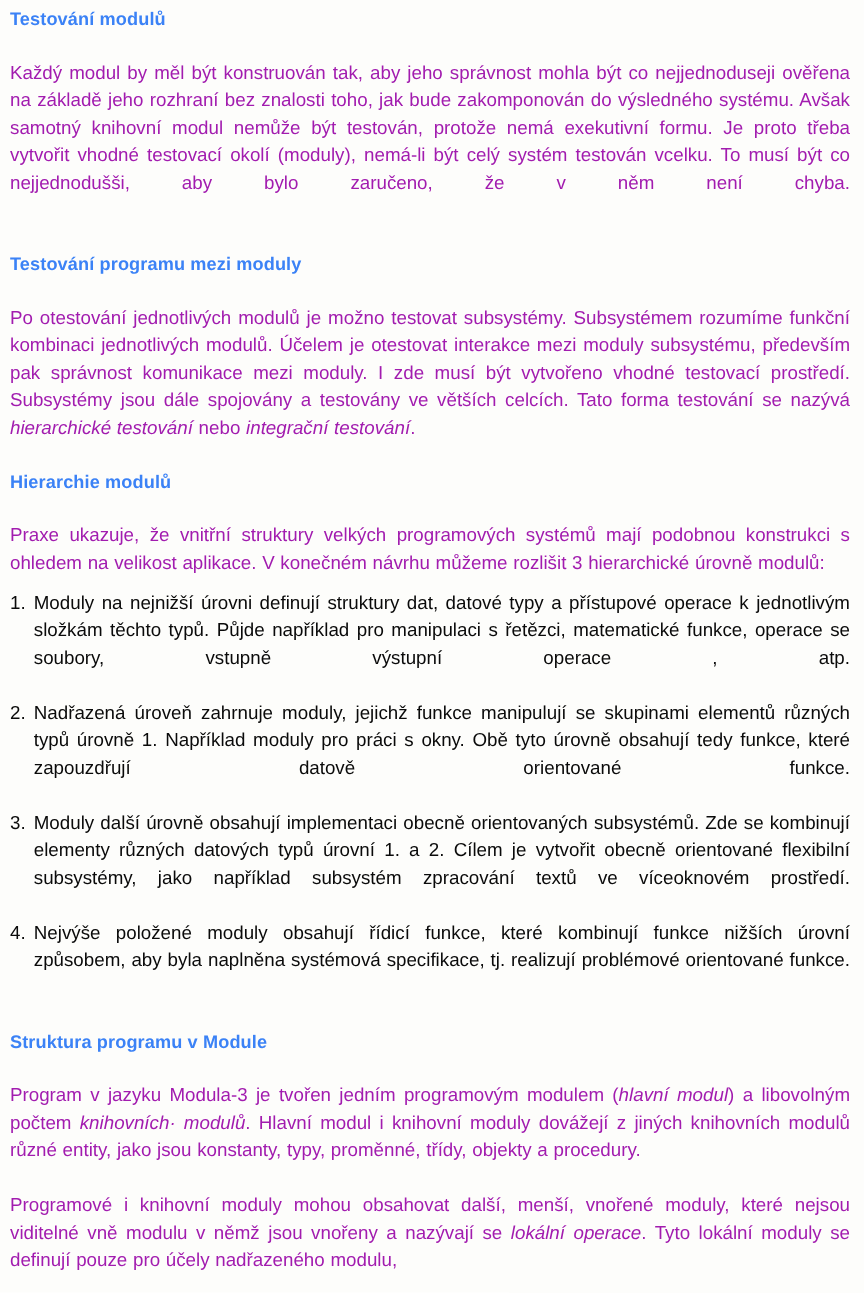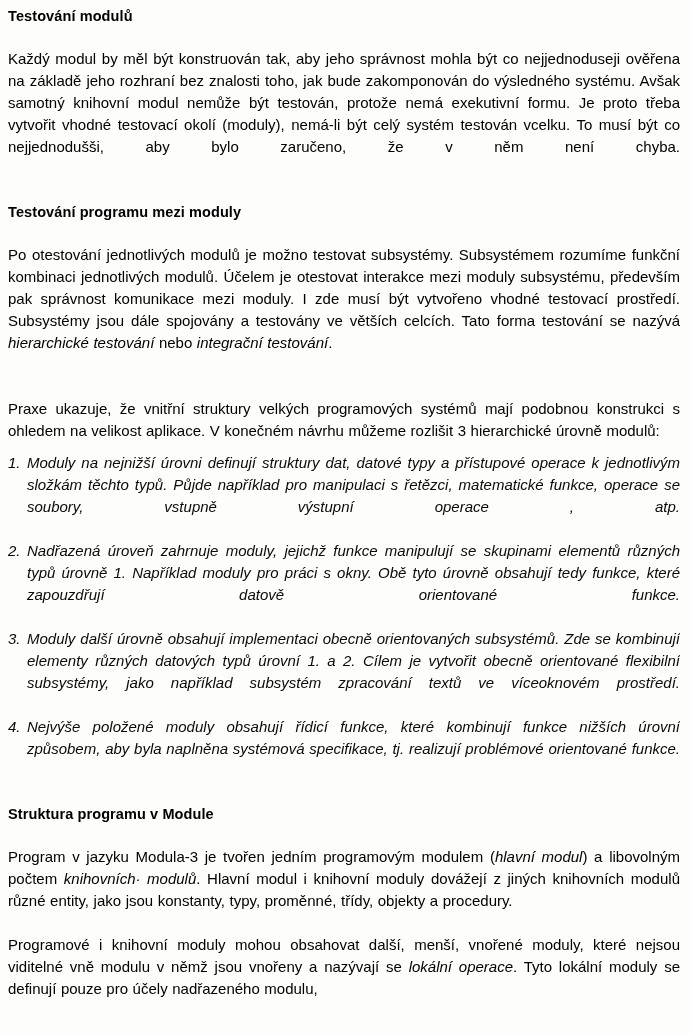--- a/index.html
+++ b/index.html
@@ -29,30 +29,30 @@
     top: 6px;
     width: 672px;
   }
   h2.heading {
     font-size: 14.5px;
     font-weight: bold;
     line-height: 20px;
     margin: 0;
     padding: 0;
     letter-spacing: 0.1px;
-    color: #000000;
+    color: #3b82f6;
   }
   p.para {
     font-size: 15px;
     line-height: 22px;
     margin: 0;
     padding: 0;
     text-align: justify;
     text-justify: inter-word;
-    color: #000000;
+    color: #a21caf;
     word-spacing: 0.4px;
   }
   .gap-after-heading { height: 22px; }
   .gap-before-heading { height: 22px; }
   .gap-small { height: 10px; }
   ol.numlist {
     margin: 0;
     padding: 0 0 0 0;
     list-style: none;
     counter-reset: itm;
@@ -61,21 +61,20 @@
     position: relative;
     font-size: 15px;
     line-height: 22px;
     text-align: justify;
     text-justify: inter-word;
     padding-left: 19px;
     margin: 0;
     color: #0a0a0a;
     counter-increment: itm;
     word-spacing: 0.4px;
-    font-style: italic;
   }
   ol.numlist > li::before {
     content: counter(itm) ".";
     position: absolute;
     left: 0;
     top: 0;
     width: 17px;
     text-align: left;
     font-size: 15px;
     line-height: 22px;
@@ -106,20 +105,21 @@
     <h2 class="heading">Testování modulů</h2>
     <div class="gap-after-heading"></div>
     <p class="para justify-block"><span>Každý modul  by měl být  konstruován tak, aby  jeho správnost mohla být co nejjednoduseji ověřena  na  základě jeho rozhraní bez znalosti toho,  jak  bude zakomponován  do výsledného systému. Avšak samotný knihovní modul nemůže být testován,  protože nemá exekutivní  formu. Je proto třeba   vytvořit vhodné testovací okolí (moduly), nemá-li být celý  systém testován vcelku. To musí  být co nejjednodušši, aby bylo zaručeno, že v něm není chyba.</span></p>
 
     <div class="gap-before-heading"></div>
     <h2 class="heading">Testování programu mezi moduly</h2>
     <div class="gap-after-heading"></div>
     <p class="para"><span>Po otestování jednotlivých  modulů  je možno testovat  subsystémy. Subsystémem rozumíme funkční  kombinaci jednotlivých modulů. Účelem  je otestovat interakce mezi  moduly subsystému,  především  pak  správnost komunikace mezi moduly. I zde musí být vytvořeno vhodné testovací prostředí. Subsystémy jsou dále  spojovány a testovány ve větších celcích.  Tato forma  testování se  nazývá </span><em class="it">hierarchické testování</em><span> nebo </span><em class="it">integrační testování</em><span>.</span></p>
 
     <div class="gap-before-heading"></div>
+    <h2 class="heading">Hierarchie modulů</h2>
     <div class="gap-after-heading"></div>
     <p class="para"><span>Praxe ukazuje, že vnitřní  struktury  velkých programových systémů mají podobnou konstrukci  s ohledem na velikost aplikace. V konečném návrhu můžeme rozlišit 3 hierarchické úrovně modulů:</span></p>
 
     <div class="gap-small"></div>
     <ol class="numlist">
       <li><span class="li-body">Moduly na nejnižší úrovni definují struktury dat, datové typy a    přístupové operace k jednotlivým složkám těchto typů. Půjde například pro manipulaci s řetězci, matematické funkce, operace se soubory, vstupně výstupní operace , atp.</span></li>
       <li><span class="li-body">Nadřazená úroveň zahrnuje moduly,  jejichž funkce manipulují se   skupinami elementů různých typů úrovně 1. Například moduly pro práci s okny. Obě tyto úrovně obsahují  tedy funkce, které zapouzdřují datově  orientované funkce.</span></li>
       <li><span class="li-body">Moduly další  úrovně obsahují implementaci obecně orientovaných subsystémů. Zde se kombinují  elementy   různých  datových  typů  úrovní 1. a 2. Cílem je vytvořit obecně  orientované  flexibilní  subsystémy,  jako  například subsystém zpracování textů ve víceoknovém prostředí.</span></li>
       <li><span class="li-body">Nejvýše položené moduly obsahují řídicí funkce, které kombinují  funkce nižších úrovní  způsobem, aby  byla naplněna  systémová  specifikace, tj. realizují problémové orientované funkce.</span></li>
     </ol>

